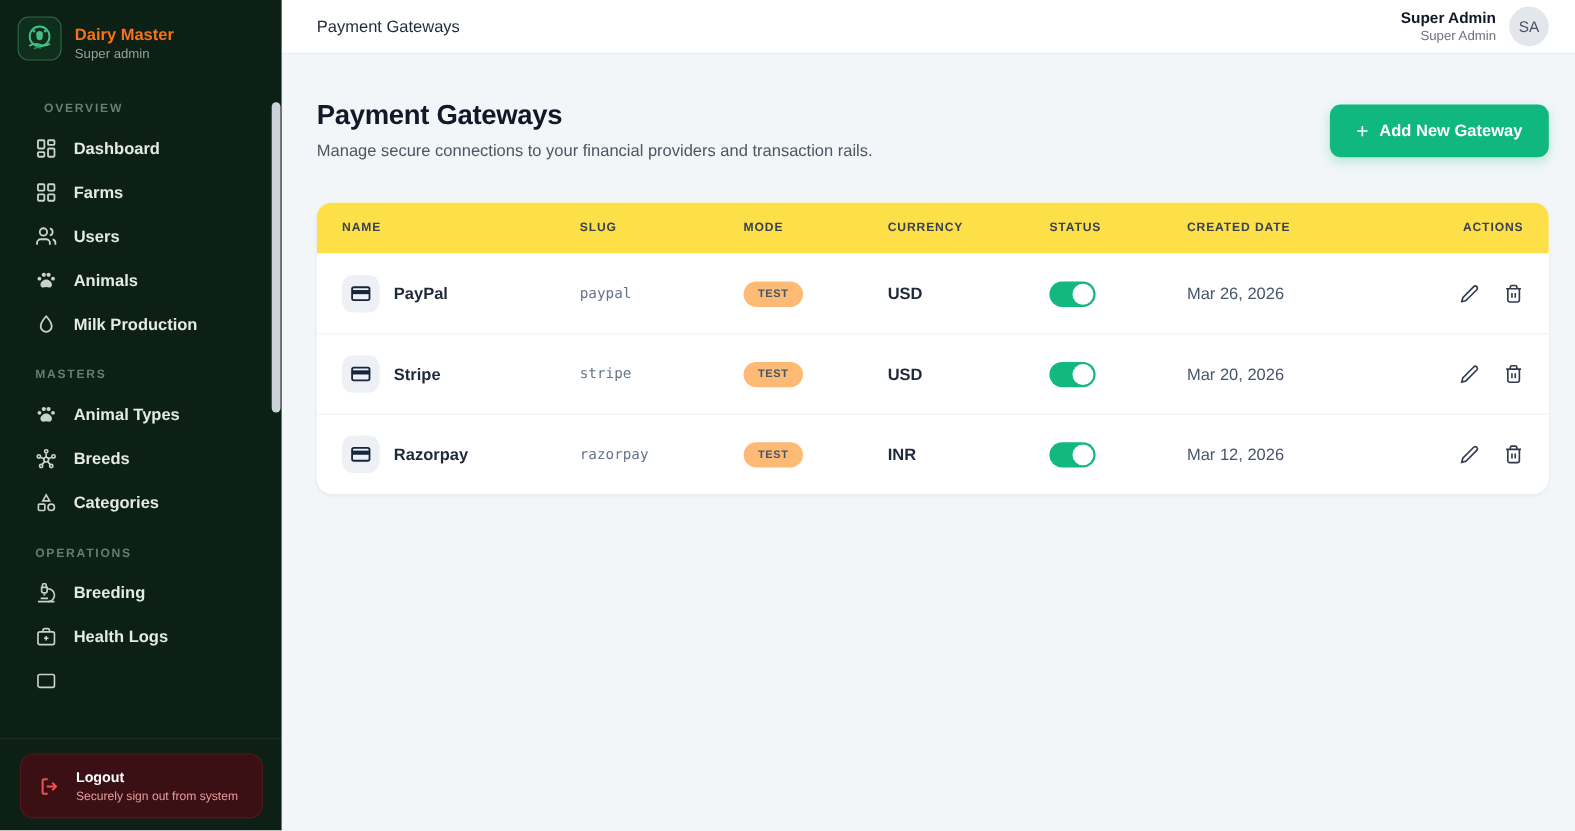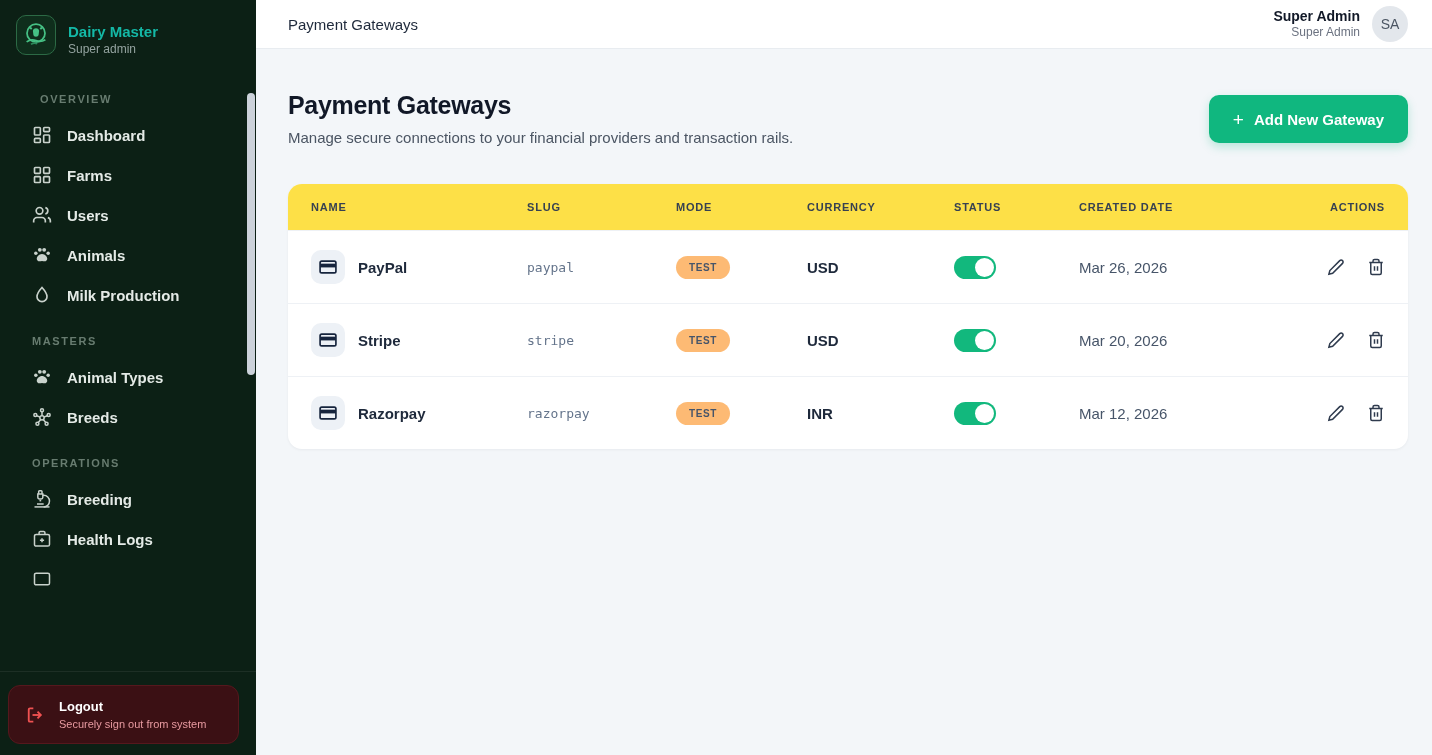--- a/index.html
+++ b/index.html
@@ -3,31 +3,31 @@
 <meta charset="utf-8">
 <style>
   * { margin:0; padding:0; box-sizing:border-box; }
   html,body { width:1432px; height:755px; overflow:hidden; font-family:"Liberation Sans", sans-serif; }
   body { display:flex; background:#f3f6f9; }
 
   
   .sidebar { width:256px; height:755px; background:#0c2015; display:flex; flex-direction:column; position:relative; flex-shrink:0; }
   .brand { display:flex; align-items:center; gap:12px; padding:12px 16px 10px 16px; }
   .brand-logo { width:40px; height:40px; border-radius:10px; background:#0f2e1c; border:1.5px solid #2c6a45; display:flex; align-items:center; justify-content:center; flex-shrink:0; }
-  .brand-name { font-size:15px; font-weight:bold; color:#14b8a6; line-height:1.25;margin-top:11px; }
+  .brand-name { font-size:15px; font-weight:bold; color:#f97316; line-height:1.25;margin-top:11px; }
   .brand-role { font-size:12px; color:#94a3a0; line-height:1.3; }
   .nav { flex:1; overflow:hidden; padding-top:26px; }
   .nav-section-label { font-size:11px; font-weight:bold; letter-spacing:1.6px; color:#687c70; padding:0 32px; margin:20px 0 10px 0; }
   .nav-section-label:first-child { margin-top:0;padding-left:40px; }
   .nav-item { display:flex; align-items:center; gap:15px; padding:10px 32px; color:#e4eae6; cursor:pointer; }
   .nav-item .nicon { width:20px; height:20px; color:#c9d2cc; flex-shrink:0; display:flex; align-items:center; justify-content:center; }
   .nav-item .nlabel { font-size:15px; font-weight:600; white-space:nowrap; }
   .nav-item svg { width:20px; height:20px; }
   .side-scrollbar { position:absolute; right:1px; top:93px; width:8px; height:282px; background:#ccd2da; border-radius:4px; }
-  .side-footer { border-top:1px solid rgba(255,255,255,0.07); padding:13px 17px 11px 8px; }
+  .side-footer { border-top:1px solid rgba(255,255,255,0.07); padding:13px 17px 11px 18px; }
   .logout-card { background:#3b1014; border:1px solid #55181d; border-radius:12px; padding:13px 16px; display:flex; align-items:center; gap:14px; cursor:pointer; }
   .logout-icon { color:#f05252; width:20px; height:20px; flex-shrink:0; }
   .logout-title { font-size:13px; font-weight:bold; color:#ffffff; margin-bottom:4px; }
   .logout-desc { font-size:11px; color:#e89aa0; }
 
   
   .main { flex:1; display:flex; flex-direction:column; height:661px; }
   .topbar { height:49px; background:#ffffff; border-bottom:1px solid #e8ecf0; display:flex; align-items:center; justify-content:space-between; padding:0 24px 0 32px; flex-shrink:0; }
   .topbar-title { font-size:15px; font-weight:500; color:#1e293b; }
   .topbar-user { display:flex; align-items:center; gap:12px; }
@@ -167,20 +167,30 @@
             <circle cx="4" cy="9.5" r="1.8"></circle>
             <circle cx="20" cy="9.5" r="1.8"></circle>
             <circle cx="6.5" cy="20" r="1.8"></circle>
             <circle cx="17.5" cy="20" r="1.8"></circle>
             <path d="M12 6v4.4M5.7 10.5l4 1.6M18.3 10.5l-4 1.6M7.5 18.5l2.8-3.3M16.5 18.5l-2.8-3.3"></path>
           </svg>
       </span>
       <span class="nlabel">Breeds</span>
     </div>
 
+    <div class="nav-item">
+      <span class="nicon">
+        <svg viewBox="0 0 24 24" fill="none" stroke="currentColor" stroke-width="1.8">
+            <path d="M8.3 10 12 3.5 15.7 10Z"></path>
+            <rect x="3.5" y="13.5" width="7" height="7" rx="1"></rect>
+            <circle cx="17.5" cy="17" r="3.5"></circle>
+          </svg>
+      </span>
+      <span class="nlabel">Categories</span>
+    </div>
 
     <div class="nav-section-label">OPERATIONS</div>
 
     <div class="nav-item">
       <span class="nicon">
         <svg viewBox="0 0 24 24" fill="none" stroke="currentColor" stroke-width="1.8">
             <path d="M6 18h8"></path>
             <path d="M3 21.5h18"></path>
             <path d="M14 21.5a7 7 0 1 0 0-14h-1"></path>
             <path d="M9 14h2"></path>

